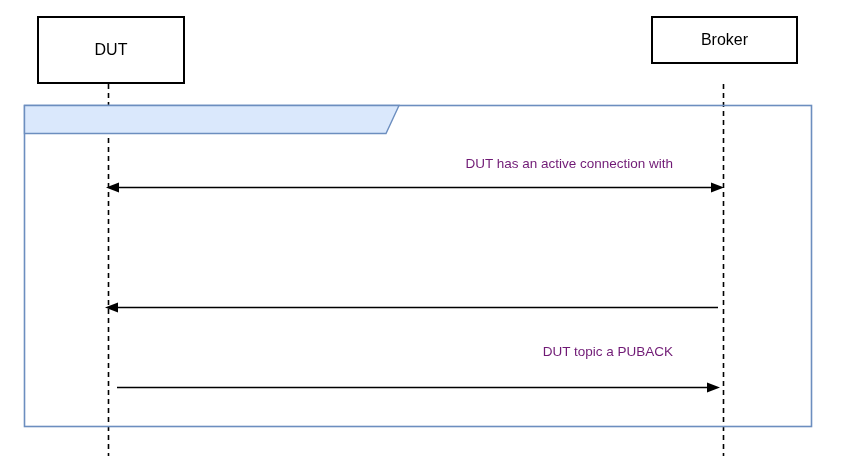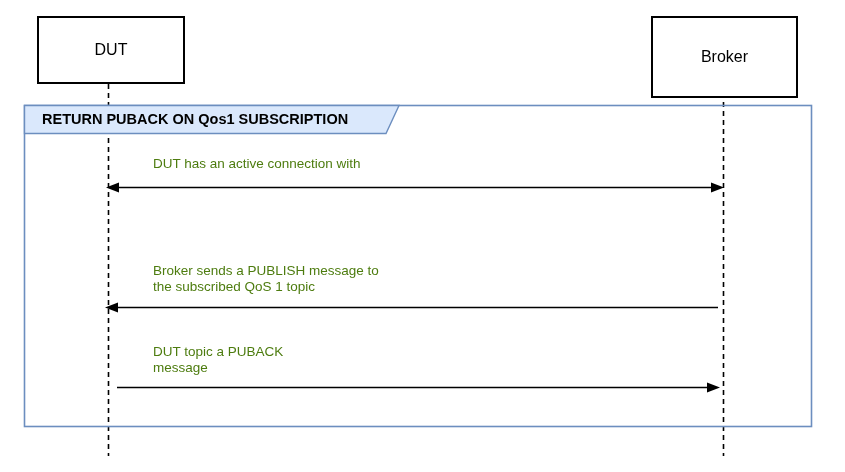--- a/index.html
+++ b/index.html
@@ -28,41 +28,41 @@
     background: #ffffff;
     border: 2px solid #000000;
     display: flex;
     align-items: center;
     justify-content: center;
     font-size: 16px;
     color: #000000;
     z-index: 3;
   }
   .actor-dut { left: 37px; top: 16px; width: 148px; height: 68px; }
-  .actor-broker { left: 651px; top: 16px; width: 147px; height: 82px; }
+  .actor-broker { left: 651px; top: 16px; width: 147px; height: 48px; }
   .frame-title {
     position: absolute;
     left: 42px;
     top: 105px;
     height: 28px;
     line-height: 28px;
     font-size: 14.5px;
     font-weight: bold;
     color: #000000;
     white-space: nowrap;
     z-index: 3;
   }
   .msg-label {
     position: absolute;
     left: 153px;
     width: 520px;
-    text-align: left;
+    text-align: right;
     font-size: 13.5px;
     line-height: 16px;
-    color: #4d7c0f;
+    color: #701a75;
     z-index: 2;
   }
   .msg1-label { top: 156px; }
   .msg2-label { top: 263px; }
   .msg3-label { top: 344px; }
   .msg-label .line { display: block; }
   svg { display: block; }
 </style>
 </head>
 <body>
@@ -89,27 +89,21 @@
     <polygon points="720,387.5 707,382.5 707,392.5" fill="#000000"></polygon>
   </svg>
 
   <div class="actor-box actor-dut">
     <span>DUT</span>
   </div>
   <div class="actor-box actor-broker">
     <span>Broker</span>
   </div>
 
-  <div class="frame-title">RETURN PUBACK ON Qos1 SUBSCRIPTION</div>
 
   <div class="msg-label msg1-label">
     <span class="line">DUT has an active connection with</span>
   </div>
-  <div class="msg-label msg2-label">
-    <span class="line">Broker sends a PUBLISH message to</span>
-    <span class="line">the subscribed QoS 1 topic</span>
-  </div>
   <div class="msg-label msg3-label">
     <span class="line">DUT topic a PUBACK</span>
-    <span class="line">message</span>
   </div>
 
 </div>
 
 </body></html>

